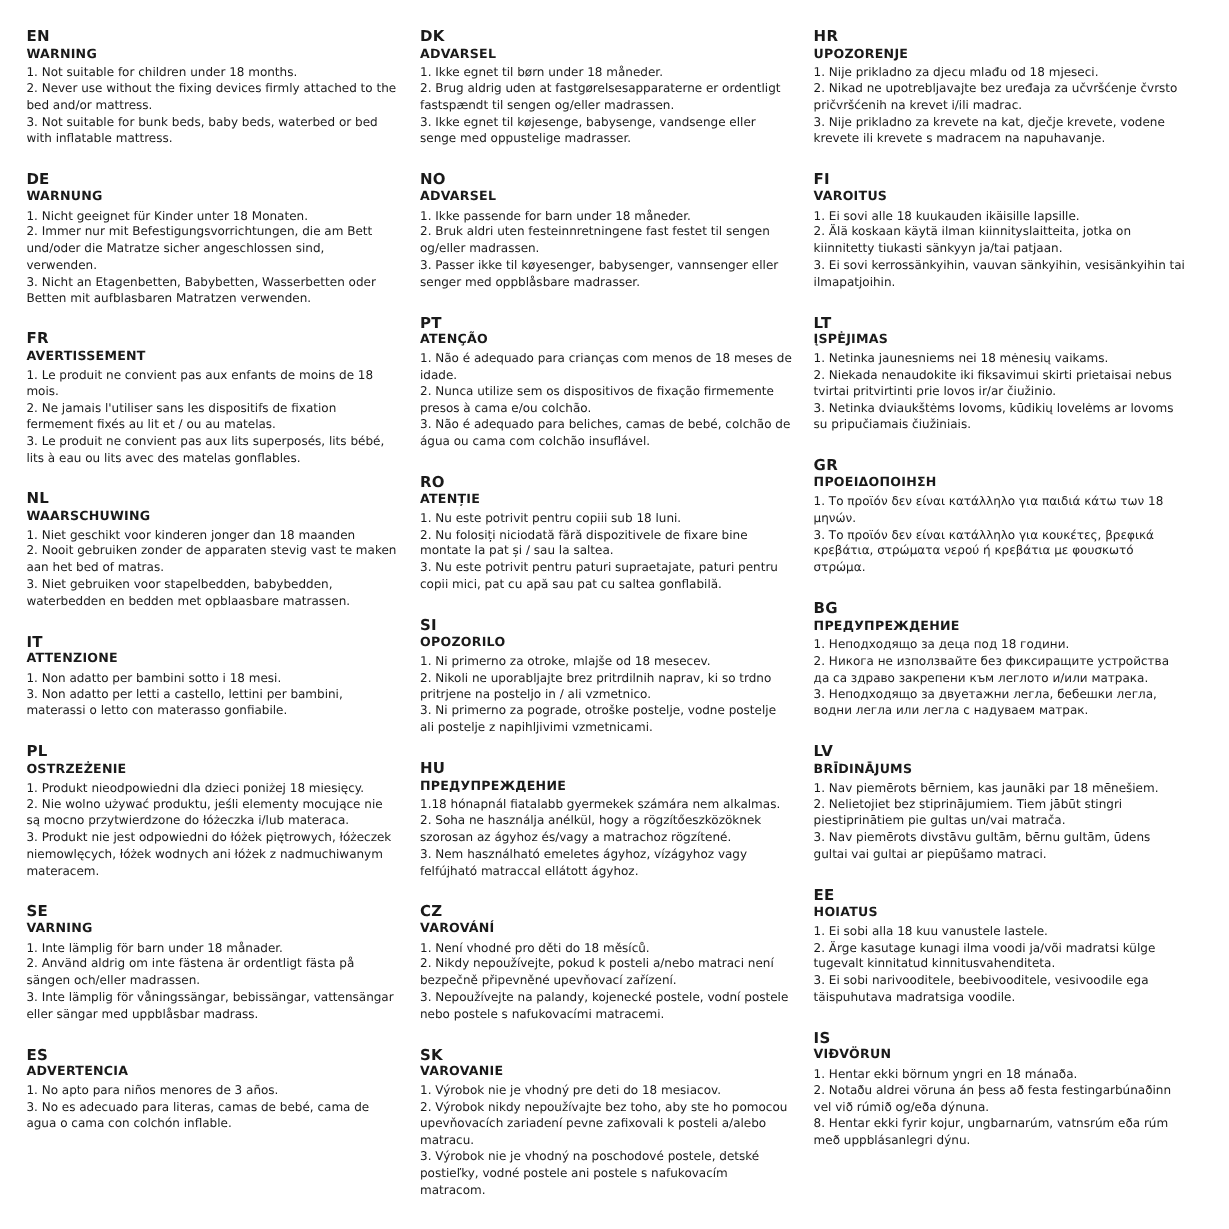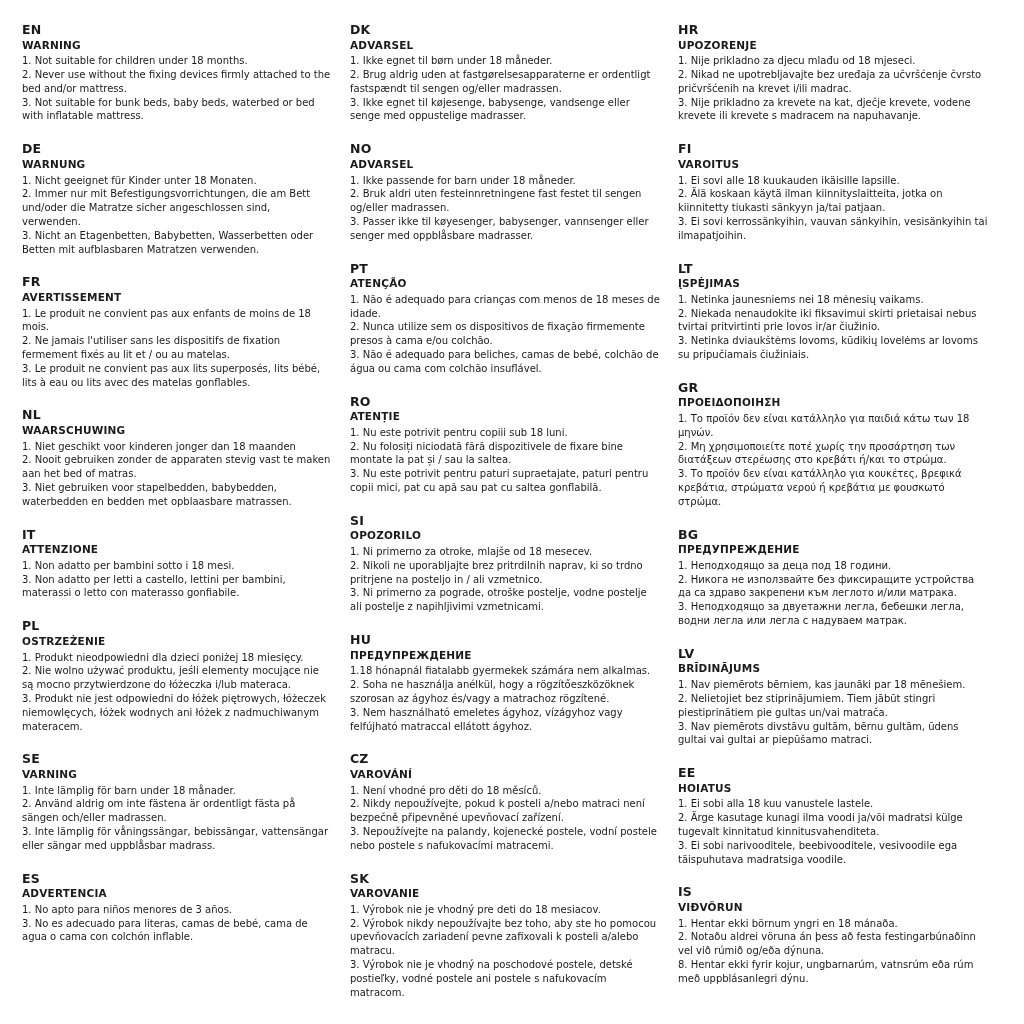--- a/index.html
+++ b/index.html
@@ -239,21 +239,20 @@
           <p class="line">1. Netinka jaunesniems nei 18 mėnesių vaikams.</p>
           <p class="line">2. Niekada nenaudokite iki fiksavimui skirti prietaisai nebus tvirtai pritvirtinti prie lovos ir/ar čiužinio.</p>
           <p class="line">3. Netinka dviaukštėms lovoms, kūdikių lovelėms ar lovoms su pripučiamais čiužiniais.</p>
         </div>
       </div>
       <div class="block">
         <div class="lang-code">GR</div>
         <div class="heading">ΠΡΟΕΙΔΟΠΟΙΗΣΗ</div>
         <div class="lines">
           <p class="line">1. Το προϊόν δεν είναι κατάλληλο για παιδιά κάτω των 18 μηνών.</p>
-          <p class="line">2. Μη χρησιμοποιείτε ποτέ χωρίς την προσάρτηση των διατάξεων στερέωσης στο κρεβάτι ή/και το στρώμα.</p>
           <p class="line">3. Το προϊόν δεν είναι κατάλληλο για κουκέτες, βρεφικά κρεβάτια, στρώματα νερού ή κρεβάτια με φουσκωτό στρώμα.</p>
         </div>
       </div>
       <div class="block">
         <div class="lang-code">BG</div>
         <div class="heading">ПРЕДУПРЕЖДЕНИЕ</div>
         <div class="lines">
           <p class="line">1. Неподходящо за деца под 18 години.</p>
           <p class="line">2. Никога не използвайте без фиксиращите устройства да са здраво закрепени към леглото и/или матрака.</p>
           <p class="line">3. Неподходящо за двуетажни легла, бебешки легла, водни легла или легла с надуваем матрак.</p>

